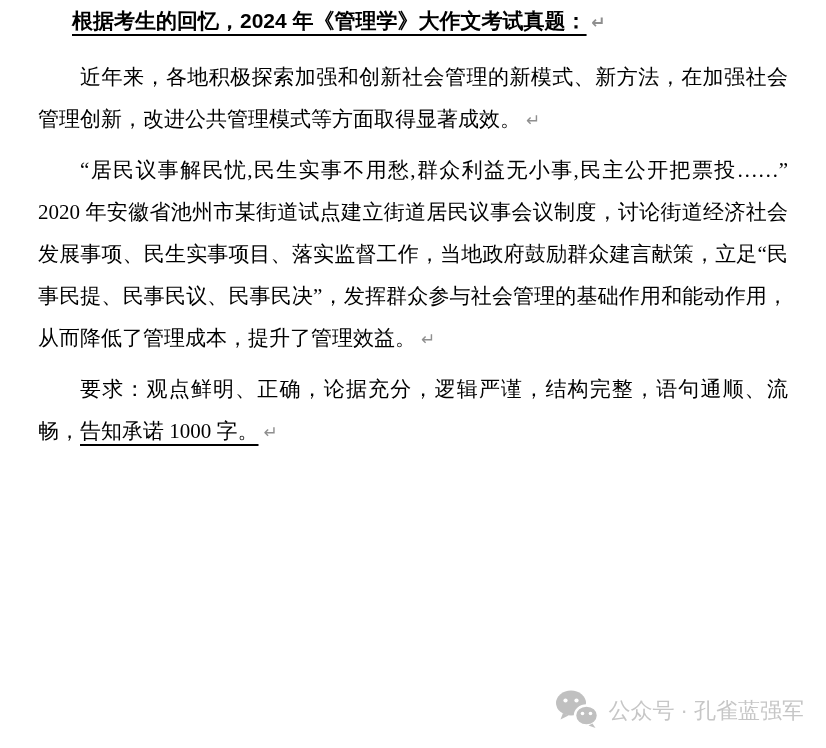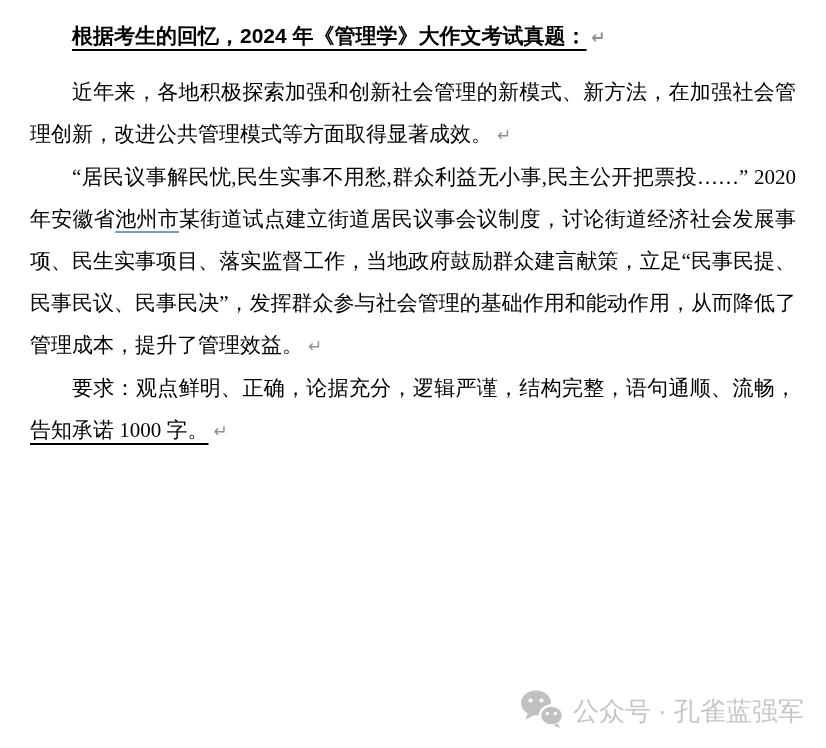--- a/index.html
+++ b/index.html
@@ -6,69 +6,68 @@
   body {
     width: 826px;
     height: 748px;
     background: #ffffff;
     overflow: hidden;
     position: relative;
     color: #000000;
     font-family: "Liberation Serif", "DejaVu Serif", serif;
   }
   .doc {
-    padding: 15px 30px 0 30px;
+    padding: 0 30px 0 30px;
     font-size: 21px;
     line-height: 42px;
   }
   .title-line {
     margin: 0 0 13px 0;
     text-indent: 2em;
     font-family: "Liberation Sans", "DejaVu Sans", sans-serif;
     font-weight: 600;
     text-align: left;
   }
   .para {
-    margin: 0;
+    margin: 8px;
     text-indent: 2em;
     text-align: justify;
   }
   .u {
     text-decoration: underline;
     text-decoration-thickness: 1.6px;
     text-underline-offset: 6px;
   }
   .u-thick {
     text-decoration: underline;
     text-decoration-thickness: 2px;
     text-underline-offset: 6px;
   }
   .place-u {
-    text-decoration: underline;
     text-decoration-color: #6d9ed9;
     text-decoration-thickness: 2.2px;
     text-underline-offset: 5px;
   }
   .mark {
     color: #8f8f8f;
     font-family: "DejaVu Sans", sans-serif;
     font-size: 17px;
     padding-left: 5px;
     text-decoration: none;
   }
   .watermark {
     position: absolute;
     right: 22px;
     bottom: 16px;
     display: flex;
     align-items: center;
     gap: 9px;
     color: #c6c6c6;
     font-family: "Liberation Sans", "DejaVu Sans", sans-serif;
-    font-size: 26px;
+    font-size: 22px;
     white-space: nowrap;
     line-height: 1;
   }
   .wm-icon { display: inline-block; }
 </style>
 </head>
 <body>
 
 <div class="doc">
 

